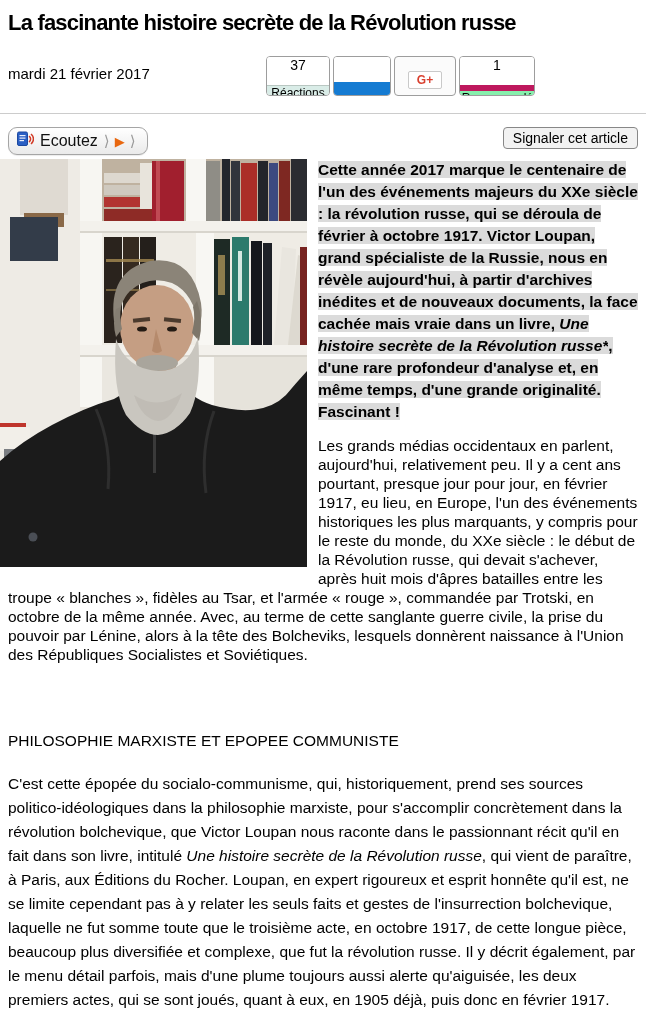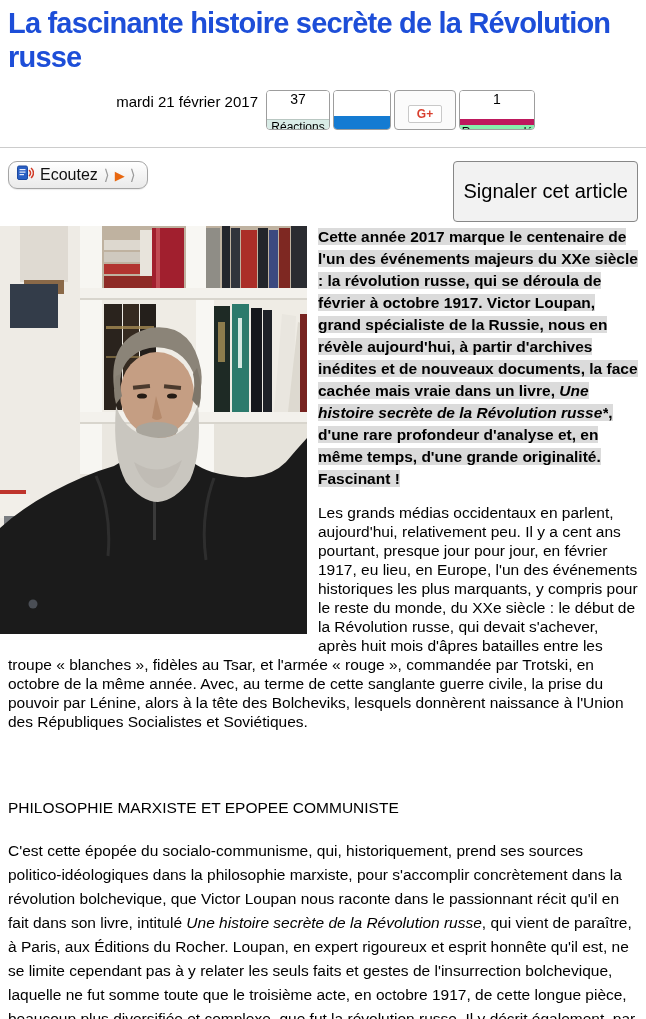--- a/index.html
+++ b/index.html
@@ -7,32 +7,32 @@
   body {
     width: 646px;
     font-family: "Liberation Sans", "DejaVu Sans", sans-serif;
     color: #000;
   }
   .page { width: 646px; min-height: 1019px; padding: 0 8px; overflow: hidden; }
 
   
   h1.title {
     margin: 6px 0 0 0;
-    font-size: 29px;
+    font-size: 22px;
     line-height: 34px;
     font-weight: bold;
     letter-spacing: -0.8px;
-    color: #1d4ed8;
+    color: #000000;
     max-width: 625px;
   }
   .header-row { display: flex; align-items: flex-start; margin-top: 16px; }
   .byline { width: 250px; font-size: 16px; font-weight: bold; line-height: 17px; }
   .byline .par { font-size: 12px; font-weight: bold; }
   .byline .site { color: #919191; }
-  .byline .date { font-weight: normal; font-size: 15px; margin-top: 3px; text-align: right; }
+  .byline .date { font-weight: normal; font-size: 15px; margin-top: 9px; }
 
   .social { display: flex; gap: 3px; margin-left: 8px; }
   .sbtn {
     height: 40px;
     border: 1px solid #9d9d9d;
     border-radius: 4px;
     overflow: hidden;
     display: flex;
     flex-direction: column;
     background: #fff;
@@ -70,23 +70,23 @@
     border: 1px solid #a5a5a5; border-radius: 9px;
     padding: 3px 9px 3px 8px;
     background: linear-gradient(#ffffff, #eaeaea);
     font-size: 16px; color: #111; cursor: pointer;
     box-shadow: 0 1px 1px rgba(0,0,0,0.08);
   }
   .listen .lbl { margin: 0 4px 0 6px; }
   .listen .chev { color: #9a9a9a; font-size: 15px; margin: 0 2px; }
   .listen .play { color: #e8670f; font-size: 13px; margin: 0 3px; }
   .report {
-    font-family: inherit; font-size: 20px; color: #000;
+    font-family: inherit; font-size: 14px; color: #000;
     border: 1px solid #878787; border-radius: 4px;
-    background: #f2f2f2; padding: 18px 9px; cursor: pointer; margin-left: 32px;
+    background: #f2f2f2; padding: 2px 9px; cursor: pointer; margin-left: 32px;
   }
 
   
   .article { margin-top: 4px; font-size: 15.5px; }
   .photo-wrap { float: left; width: 307px; height: 408px; margin: 0 11px 8px -8px; }
   .photo-wrap svg { display: block; }
   .intro { margin: 2px 0 0 0; font-weight: bold; line-height: 22px; }
   .hl { background: #dbdbdb; margin-top: 32px; }
   .ital { font-style: italic; }
   .body-p { margin: 13px 0 4px 0; line-height: 19px; }

